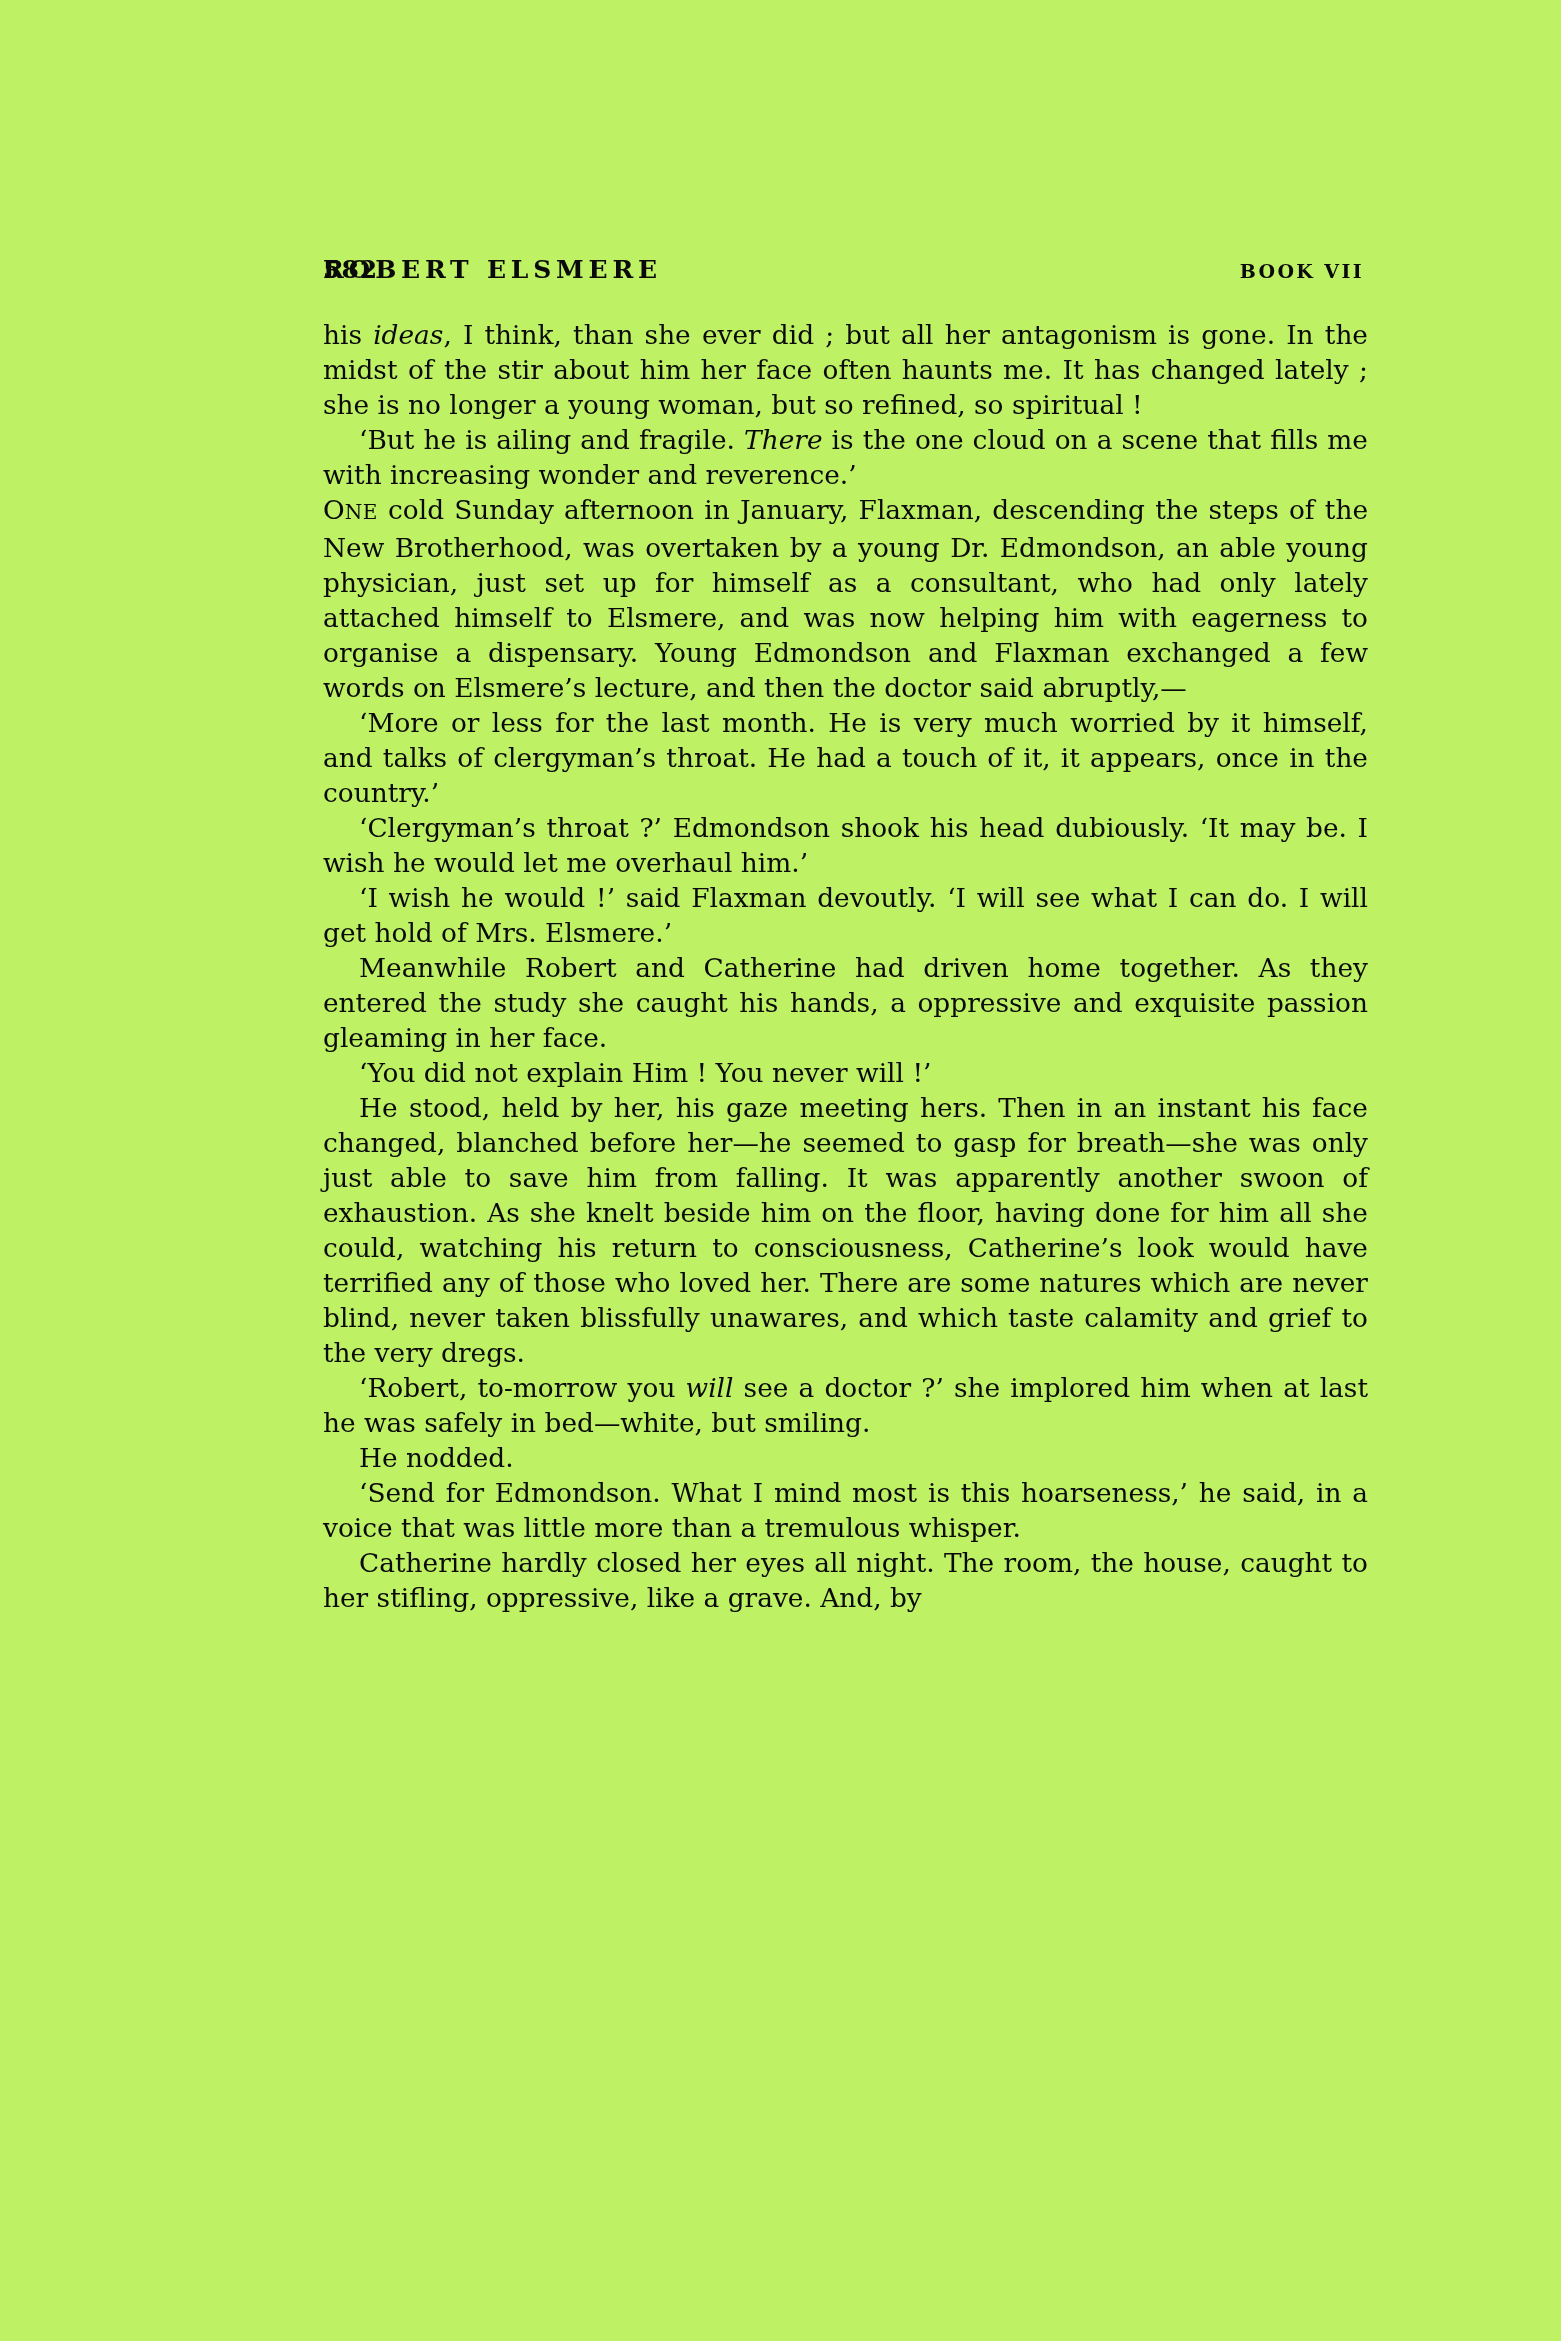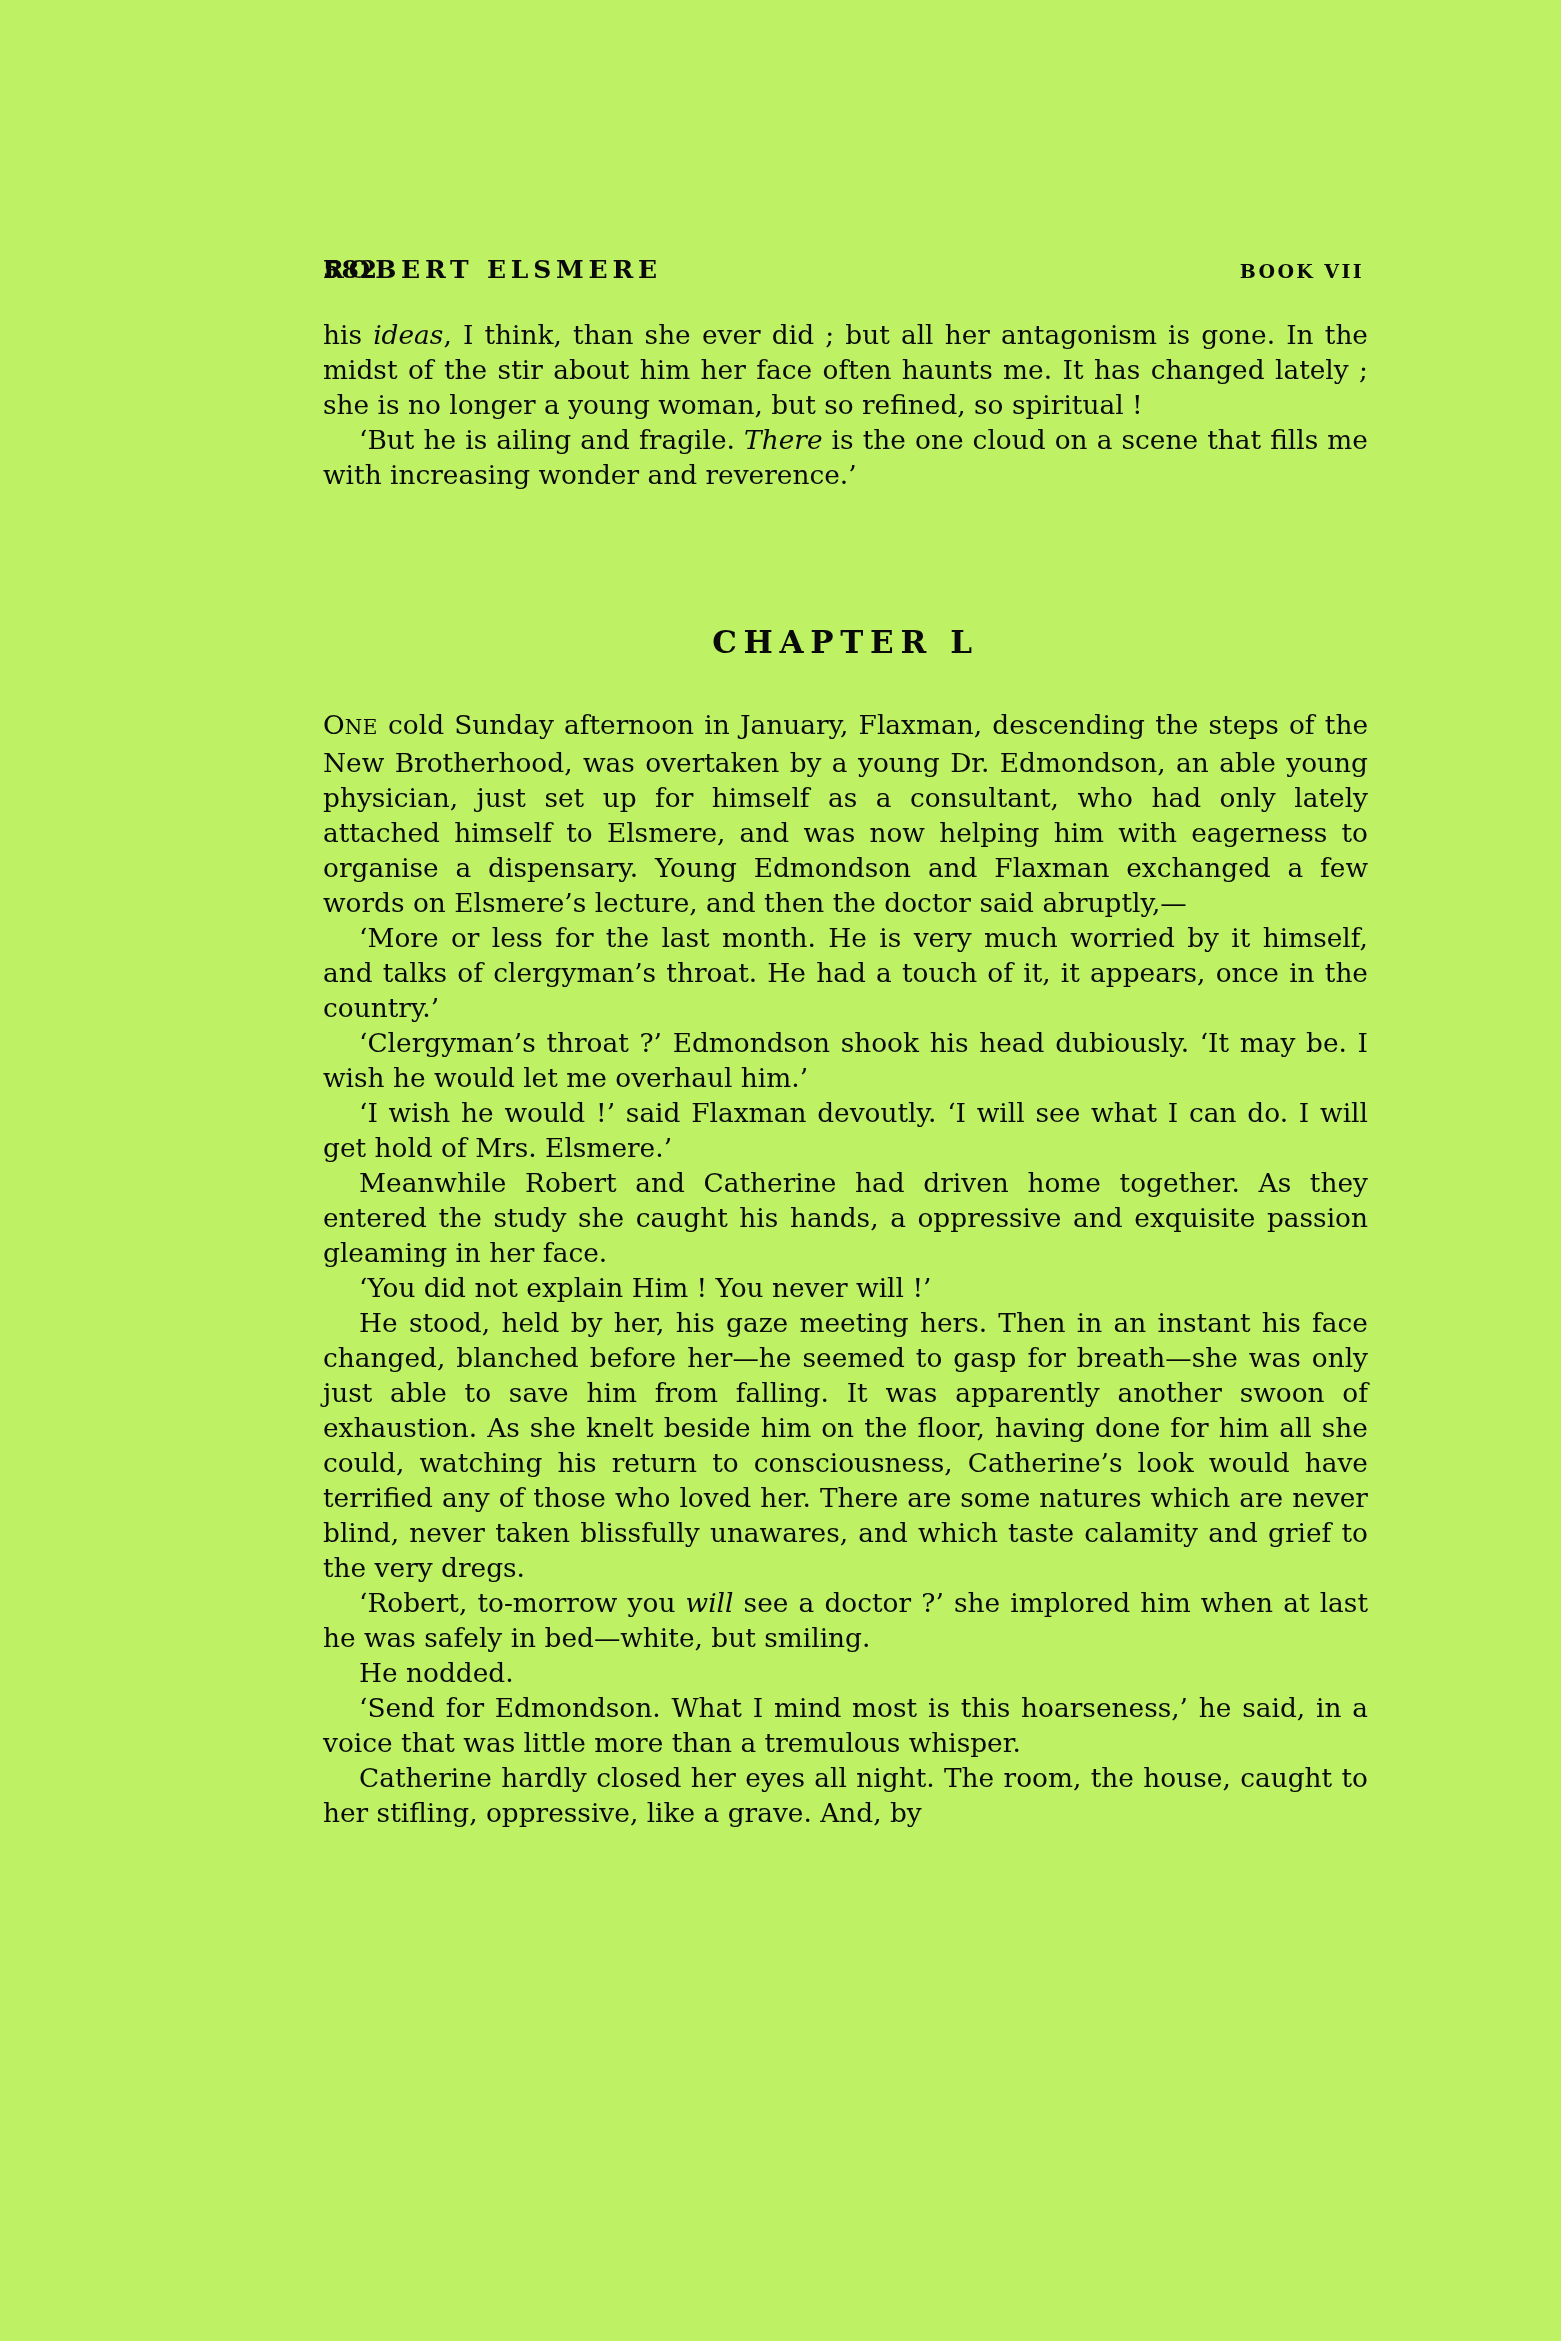--- a/index.html
+++ b/index.html
@@ -85,21 +85,20 @@
 
   <div class="running-header">
     <span class="page-number">582</span>
     <span class="running-title">ROBERT ELSMERE</span>
     <span class="book-label">BOOK VII</span>
   </div>
 
   <div class="text-body">
       <p class="para"><span>his </span><span class="italic">ideas</span><span>, I think, than she ever did ; but all her antagonism is gone.  In the midst of the stir about him her face often haunts me.  It has changed lately ; she is no longer a young woman, but so refined, so spiritual !</span></p>
       <p class="para indent"><span>‘But he is ailing and fragile.  </span><span class="italic">There</span><span> is the one cloud on a scene that fills me with increasing wonder and reverence.’</span></p>
-      <div class="chapter-heading">CHAPTER L</div>
       <p class="para"><span>O</span><span class="smallcaps">NE</span><span> cold Sunday afternoon in January, Flaxman, descending the steps of the New Brotherhood, was overtaken by a young Dr. Edmondson, an able young physician, just set up for himself as a consultant, who had only lately attached himself to Elsmere, and was now helping him with eagerness to organise a dispensary.  Young Edmondson and Flaxman exchanged a few words on Elsmere’s lecture, and then the doctor said abruptly,—</span></p>
       <p class="para indent"><span>‘More or less for the last month.  He is very much worried by it himself, and talks of clergyman’s throat.  He had a touch of it, it appears, once in the country.’</span></p>
       <p class="para indent"><span>‘Clergyman’s throat ?’  Edmondson shook his head dubiously. ‘It may be.  I wish he would let me overhaul him.’</span></p>
       <p class="para indent"><span>‘I wish he would !’ said Flaxman devoutly.  ‘I will see what I can do.  I will get hold of Mrs. Elsmere.’</span></p>
       <p class="para indent"><span>Meanwhile Robert and Catherine had driven home together. As they entered the study she caught his hands, a oppressive and exquisite passion gleaming in her face.</span></p>
       <p class="para indent"><span>‘You did not explain Him !  You never will !’</span></p>
       <p class="para indent"><span>He stood, held by her, his gaze meeting hers.  Then in an instant his face changed, blanched before her—he seemed to gasp for breath—she was only just able to save him from falling.  It was apparently another swoon of exhaustion.  As she knelt beside him on the floor, having done for him all she could, watching his return to consciousness, Catherine’s look would have terrified any of those who loved her.  There are some natures which are never blind, never taken blissfully unawares, and which taste calamity and grief to the very dregs.</span></p>
       <p class="para indent"><span>‘Robert, to-morrow you </span><span class="italic">will</span><span> see a doctor ?’ she implored him when at last he was safely in bed—white, but smiling.</span></p>
       <p class="para indent"><span>He nodded.</span></p>
       <p class="para indent"><span>‘Send for Edmondson.  What I mind most is this hoarseness,’ he said, in a voice that was little more than a tremulous whisper.</span></p>

